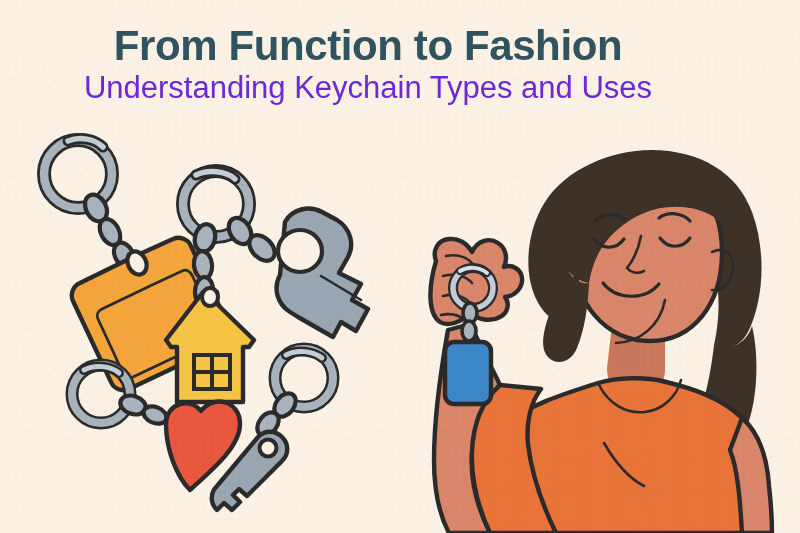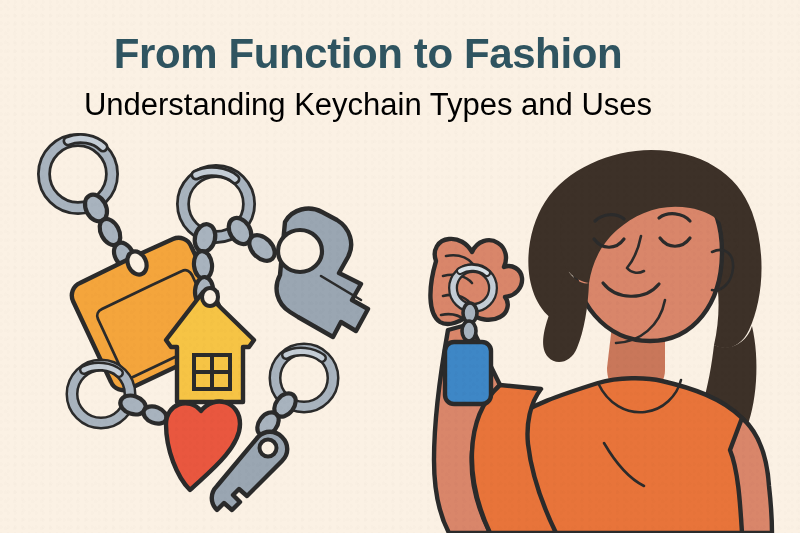--- a/index.html
+++ b/index.html
@@ -16,37 +16,37 @@
   .grain{
     position:absolute;inset:0;pointer-events:none;
     background:
       radial-gradient(circle at 12% 30%, rgba(0,0,0,0.012) 0 2px, transparent 2px),
       radial-gradient(circle at 62% 71%, rgba(0,0,0,0.012) 0 2px, transparent 2px);
     background-size:7px 7px, 9px 9px;
     opacity:.8;
   }
   
   .headings{
-    position:absolute;left:0;top:32px;width:736px;
+    position:absolute;left:0;top:24px;width:736px;
     text-align:center;z-index:6;
   }
   .title{
     margin:0;
     font-size:42px;
     font-weight:bold;
     letter-spacing:-0.4px;
     line-height:1.05;
     color:#2F5460;
   }
   .subtitle{
-    margin:10px 0 0 0;
+    margin:1px 0 0 0;
     font-size:31px;
     font-weight:normal;
     line-height:1.22;
-    color:#000000;
+    color:#6d28d9;
     max-width:620px;
     margin-left:auto;margin-right:auto;
   }
   
   .art{position:absolute;left:0;top:0;width:800px;height:533px;}
   svg{display:block;}
 </style>
 </head>
 <body>
 

